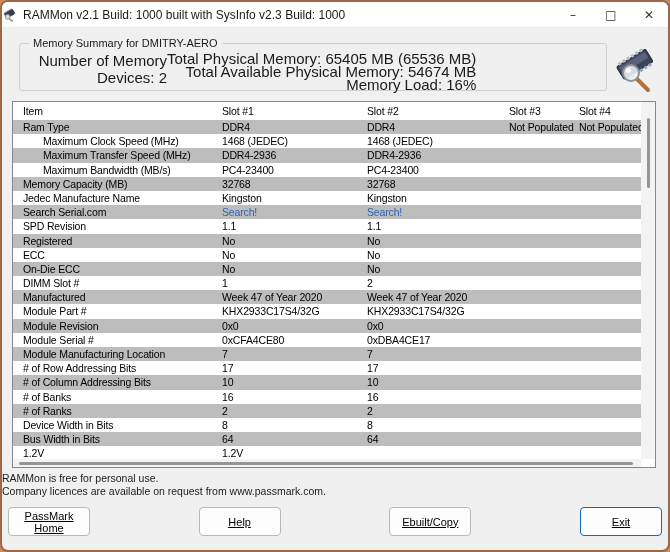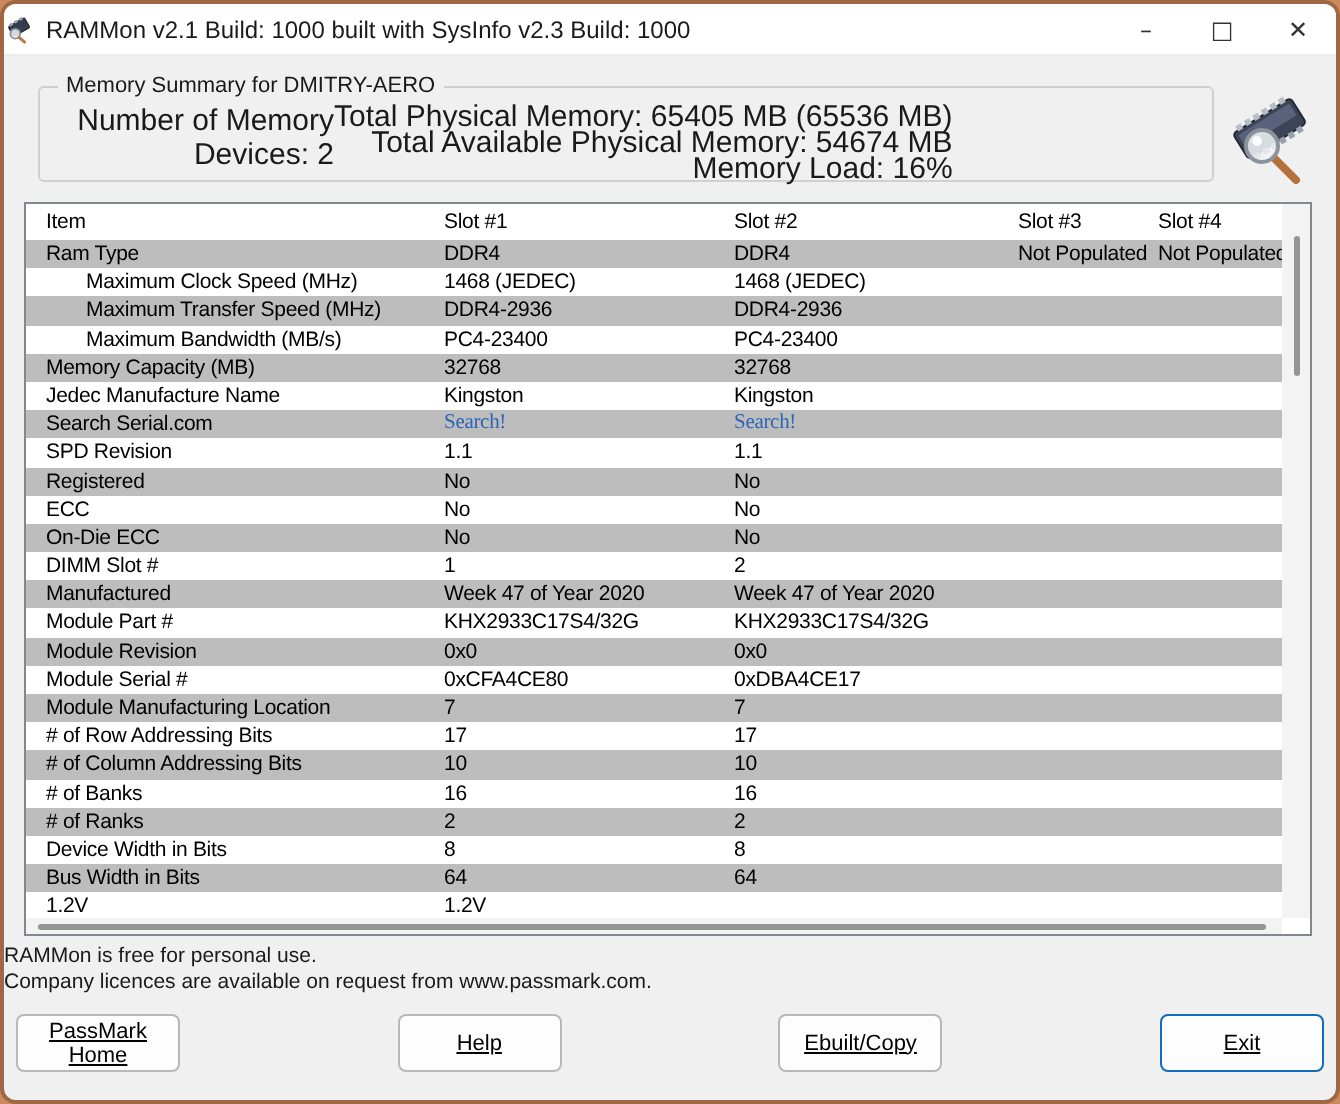--- a/index.html
+++ b/index.html
@@ -54,21 +54,21 @@
     display:grid;grid-template-columns:199px 145px 142px 70px 63px;
     padding-left:10px;align-items:center;
     font-size:10.5px;letter-spacing:-0.15px;color:#000;
     white-space:nowrap;
   }
   .thead{height:18px;background:#fff;}
   .trow.data{height:14.2px;line-height:14.2px;}
   .trow.striped{background:var(--stripe);}
   .cell{overflow:hidden;}
   .cell.indent{padding-left:20px;}
-  .cell.link{color:var(--link);cursor:pointer;font-family:Liberation Serif, serif;}
+  .cell.link{color:var(--link);cursor:pointer;}
   
   .vscroll{
     position:absolute;top:0;right:0;width:14px;bottom:8px;background:#f3f3f3;
   }
   .vscroll .thumb{
     position:absolute;left:6px;width:3px;top:16px;height:70px;background:#959595;border-radius:2px;
   }
   .hscroll{
     position:absolute;left:0;right:14px;bottom:0;height:8px;background:#f3f3f3;
   }

